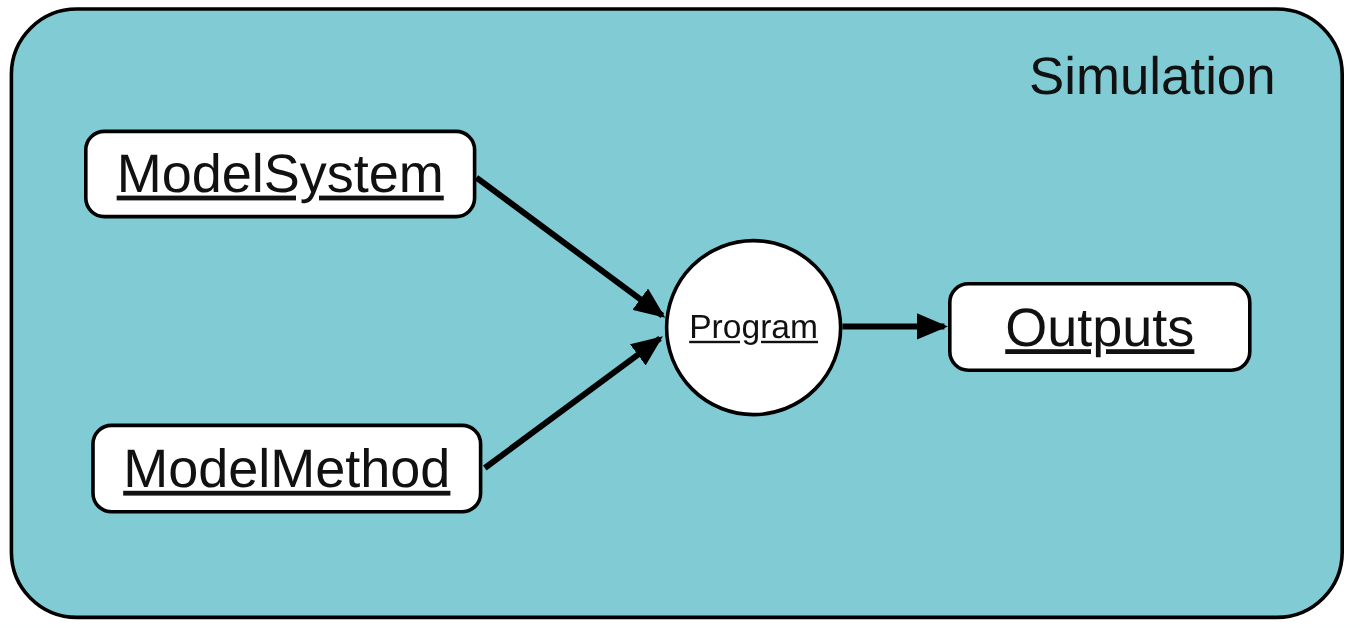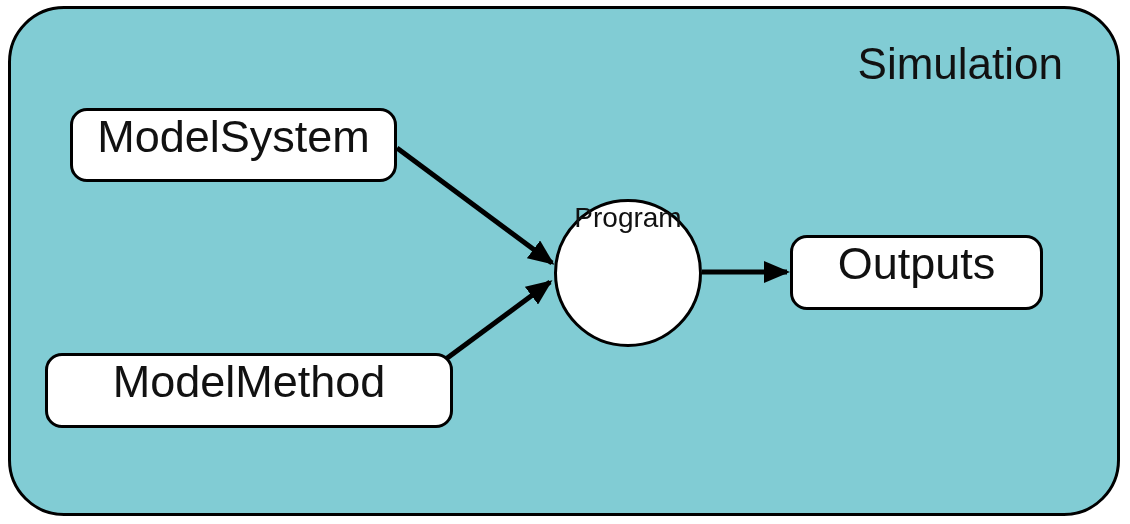--- a/index.html
+++ b/index.html
@@ -34,30 +34,31 @@
     line-height: 1.15;
     color: var(--text, #111111);
     white-space: nowrap;
   }
   .node {
     position: absolute;
     box-sizing: border-box;
     background: var(--node-fill, #ffffff);
     border: 3px solid var(--stroke, #000000);
     display: flex;
-    align-items: flex-start;
+    align-items: center;
     justify-content: center;
     color: var(--text, #111111);
     white-space: nowrap;
+    text-decoration: underline;
   }
   .node.rounded { border-radius: 17px; font-size: 45px; }
   .node.circle  { border-radius: 50%; font-size: 28px; }
 
   #node-model-system { left: 70px;  top: 108px; width: 327px; height: 74px; }
-  #node-model-method { left: 45px;  top: 353px; width: 408px; height: 75px; }
+  #node-model-method { left: 76px;  top: 353px; width: 326px; height: 75px; }
   #node-outputs      { left: 790px; top: 235px; width: 253px; height: 75px; }
   #node-program      { left: 554px; top: 199px; width: 148px; height: 148px; }
 
   svg.edges {
     position: absolute;
     left: 0;
     top: 0;
     width: 1130px;
     height: 524px;
     pointer-events: none;

